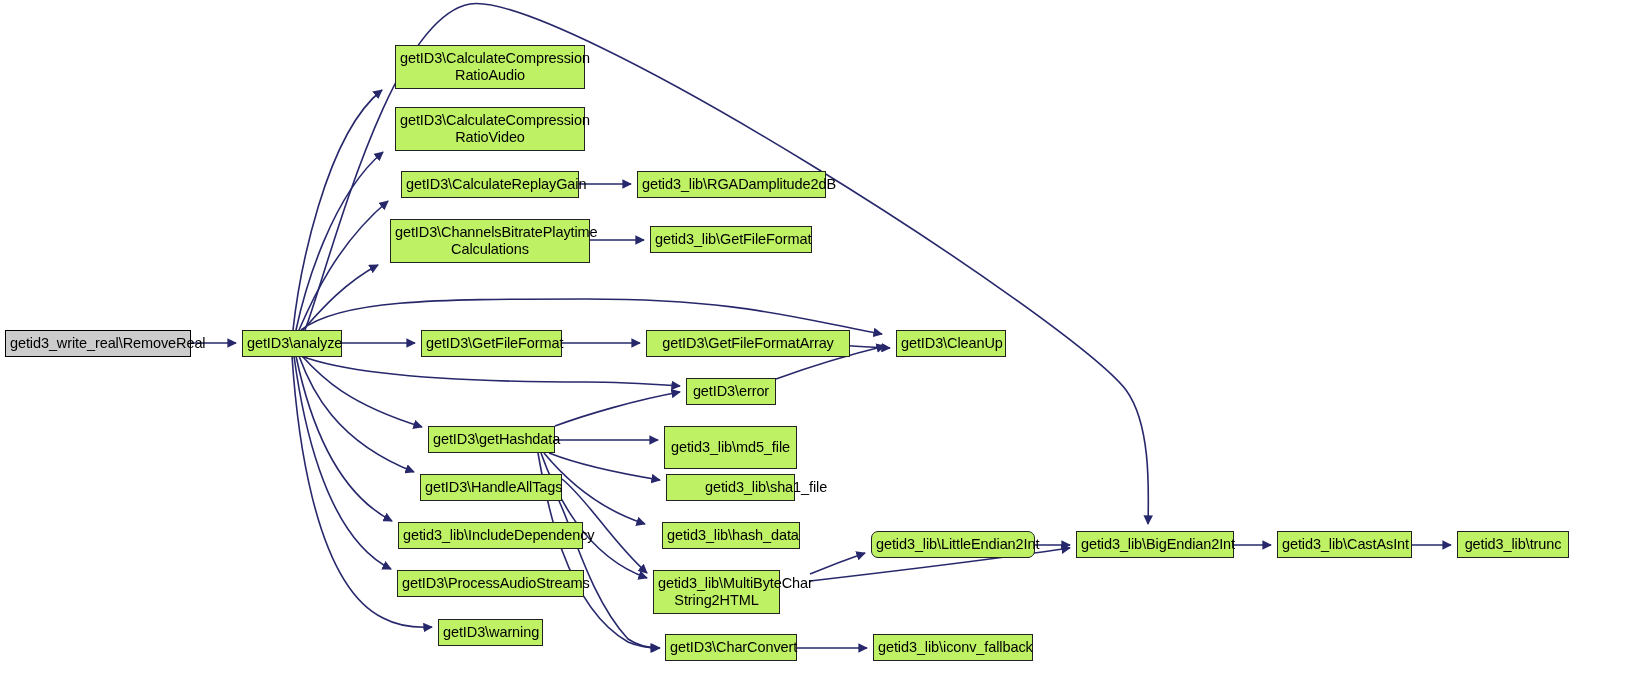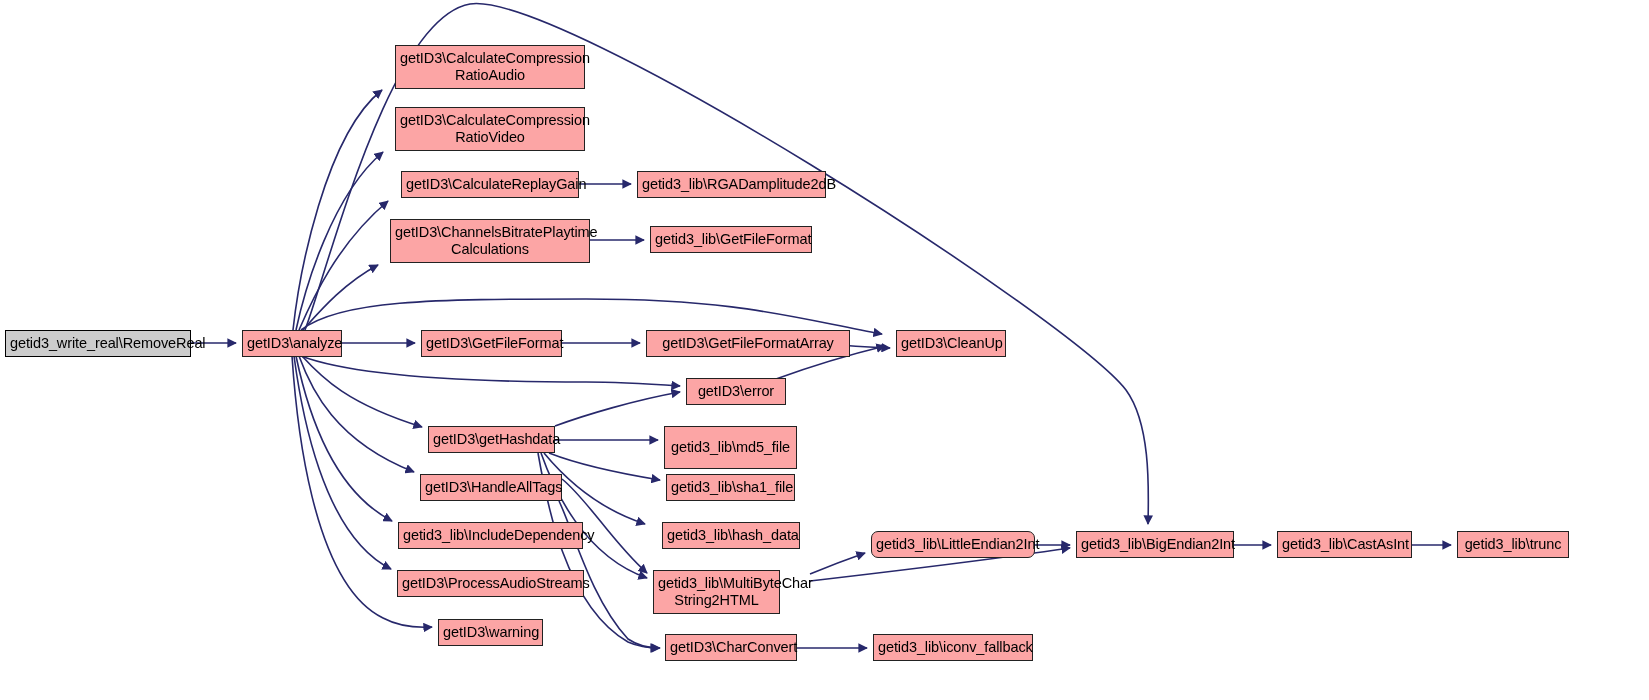--- a/index.html
+++ b/index.html
@@ -23,21 +23,21 @@
     left: 0;
     top: 0;
     width: 1649px;
     height: 700px;
     pointer-events: none;
   }
   .node {
     position: absolute;
     box-sizing: border-box;
     border: 1px solid #222222;
-    background: #fca5a5;
+    background: #bef264;
     color: #000000;
     font-size: 14.5px;
     line-height: 17px;
     display: flex;
     align-items: center;
     justify-content: center;
     text-align: center;
     white-space: pre-line;
     letter-spacing: -0.1px;
     z-index: 5;
@@ -113,23 +113,23 @@
 Calculations</span></div>
       <div class="node" style="left: 421px; top: 330px; width: 141px; height: 27px;"><span class="node-label">getID3\GetFileFormat</span></div>
       <div class="node" style="left: 428px; top: 426px; width: 127px; height: 27px;"><span class="node-label">getID3\getHashdata</span></div>
       <div class="node" style="left: 420px; top: 474px; width: 142px; height: 27px;"><span class="node-label">getID3\HandleAllTags</span></div>
       <div class="node" style="left: 398px; top: 522px; width: 185px; height: 27px;"><span class="node-label">getid3_lib\IncludeDependency</span></div>
       <div class="node" style="left: 397px; top: 570px; width: 187px; height: 27px;"><span class="node-label">getID3\ProcessAudioStreams</span></div>
       <div class="node" style="left: 438px; top: 619px; width: 105px; height: 27px;"><span class="node-label">getID3\warning</span></div>
       <div class="node" style="left: 637px; top: 171px; width: 189px; height: 27px;"><span class="node-label">getid3_lib\RGADamplitude2dB</span></div>
       <div class="node" style="left: 650px; top: 226px; width: 162px; height: 27px;"><span class="node-label">getid3_lib\GetFileFormat</span></div>
       <div class="node" style="left: 646px; top: 330px; width: 204px; height: 27px;"><span class="node-label">getID3\GetFileFormatArray</span></div>
-      <div class="node" style="left: 686px; top: 378px; width: 100px; height: 27px;"><span class="node-label">getID3\error</span></div>
+      <div class="node" style="left: 686px; top: 378px; width: 90px; height: 27px;"><span class="node-label">getID3\error</span></div>
       <div class="node" style="left: 664px; top: 426px; width: 133px; height: 43px;"><span class="node-label">getid3_lib\md5_file</span></div>
-      <div class="node" style="left: 666px; top: 474px; width: 129px; height: 27px;"><span class="node-label">getid3_lib\sha1_file</span></div>
+      <div class="node" style="left: 666px; top: 474px; width: 129px; height: 27px; padding-left: 34px;"><span class="node-label">getid3_lib\sha1_file</span></div>
       <div class="node" style="left: 662px; top: 522px; width: 138px; height: 27px;"><span class="node-label">getid3_lib\hash_data</span></div>
       <div class="node" style="left: 653px; top: 570px; width: 127px; height: 44px;"><span class="node-label">getid3_lib\MultiByteChar
 String2HTML</span></div>
       <div class="node" style="left: 665px; top: 634px; width: 132px; height: 27px;"><span class="node-label">getID3\CharConvert</span></div>
       <div class="node" style="left: 896px; top: 330px; width: 110px; height: 27px;"><span class="node-label">getID3\CleanUp</span></div>
       <div class="node" style="left: 871px; top: 531px; width: 164px; height: 27px; border-radius: 7px;"><span class="node-label">getid3_lib\LittleEndian2Int</span></div>
       <div class="node" style="left: 873px; top: 634px; width: 160px; height: 27px;"><span class="node-label">getid3_lib\iconv_fallback</span></div>
       <div class="node" style="left: 1076px; top: 531px; width: 158px; height: 27px;"><span class="node-label">getid3_lib\BigEndian2Int</span></div>
       <div class="node" style="left: 1277px; top: 531px; width: 135px; height: 27px;"><span class="node-label">getid3_lib\CastAsInt</span></div>
       <div class="node" style="left: 1457px; top: 531px; width: 112px; height: 27px;"><span class="node-label">getid3_lib\trunc</span></div>

